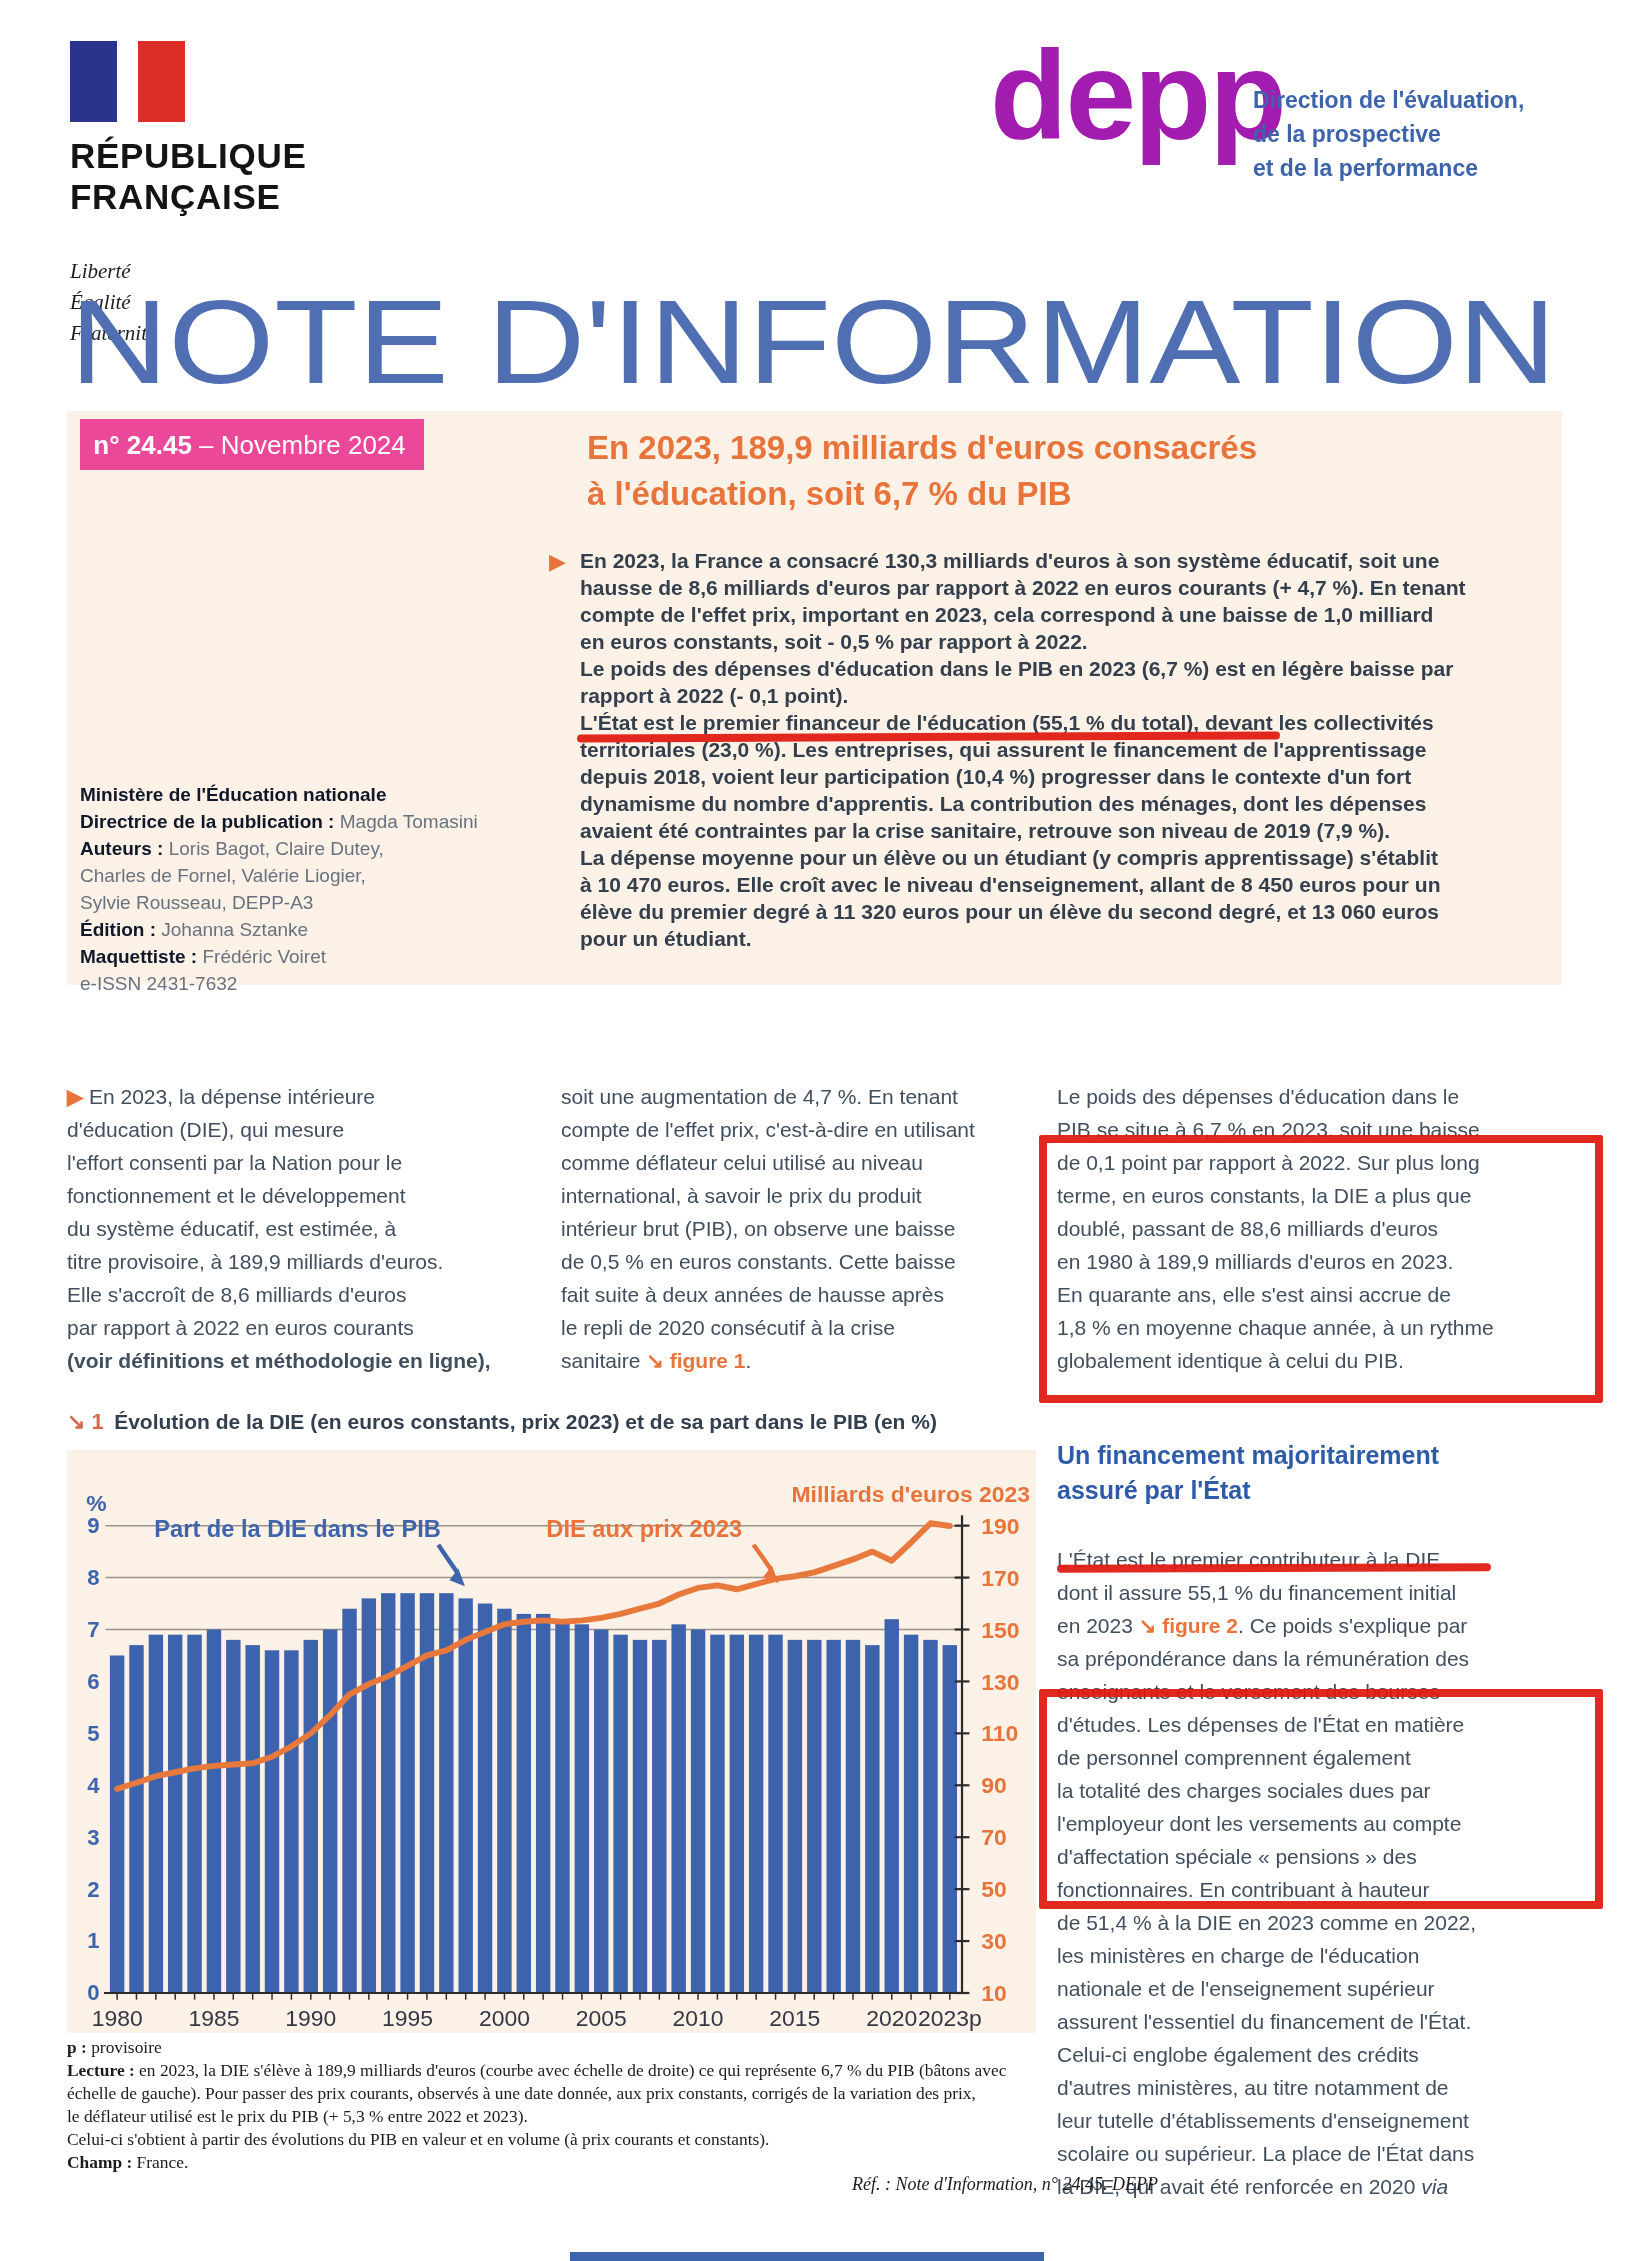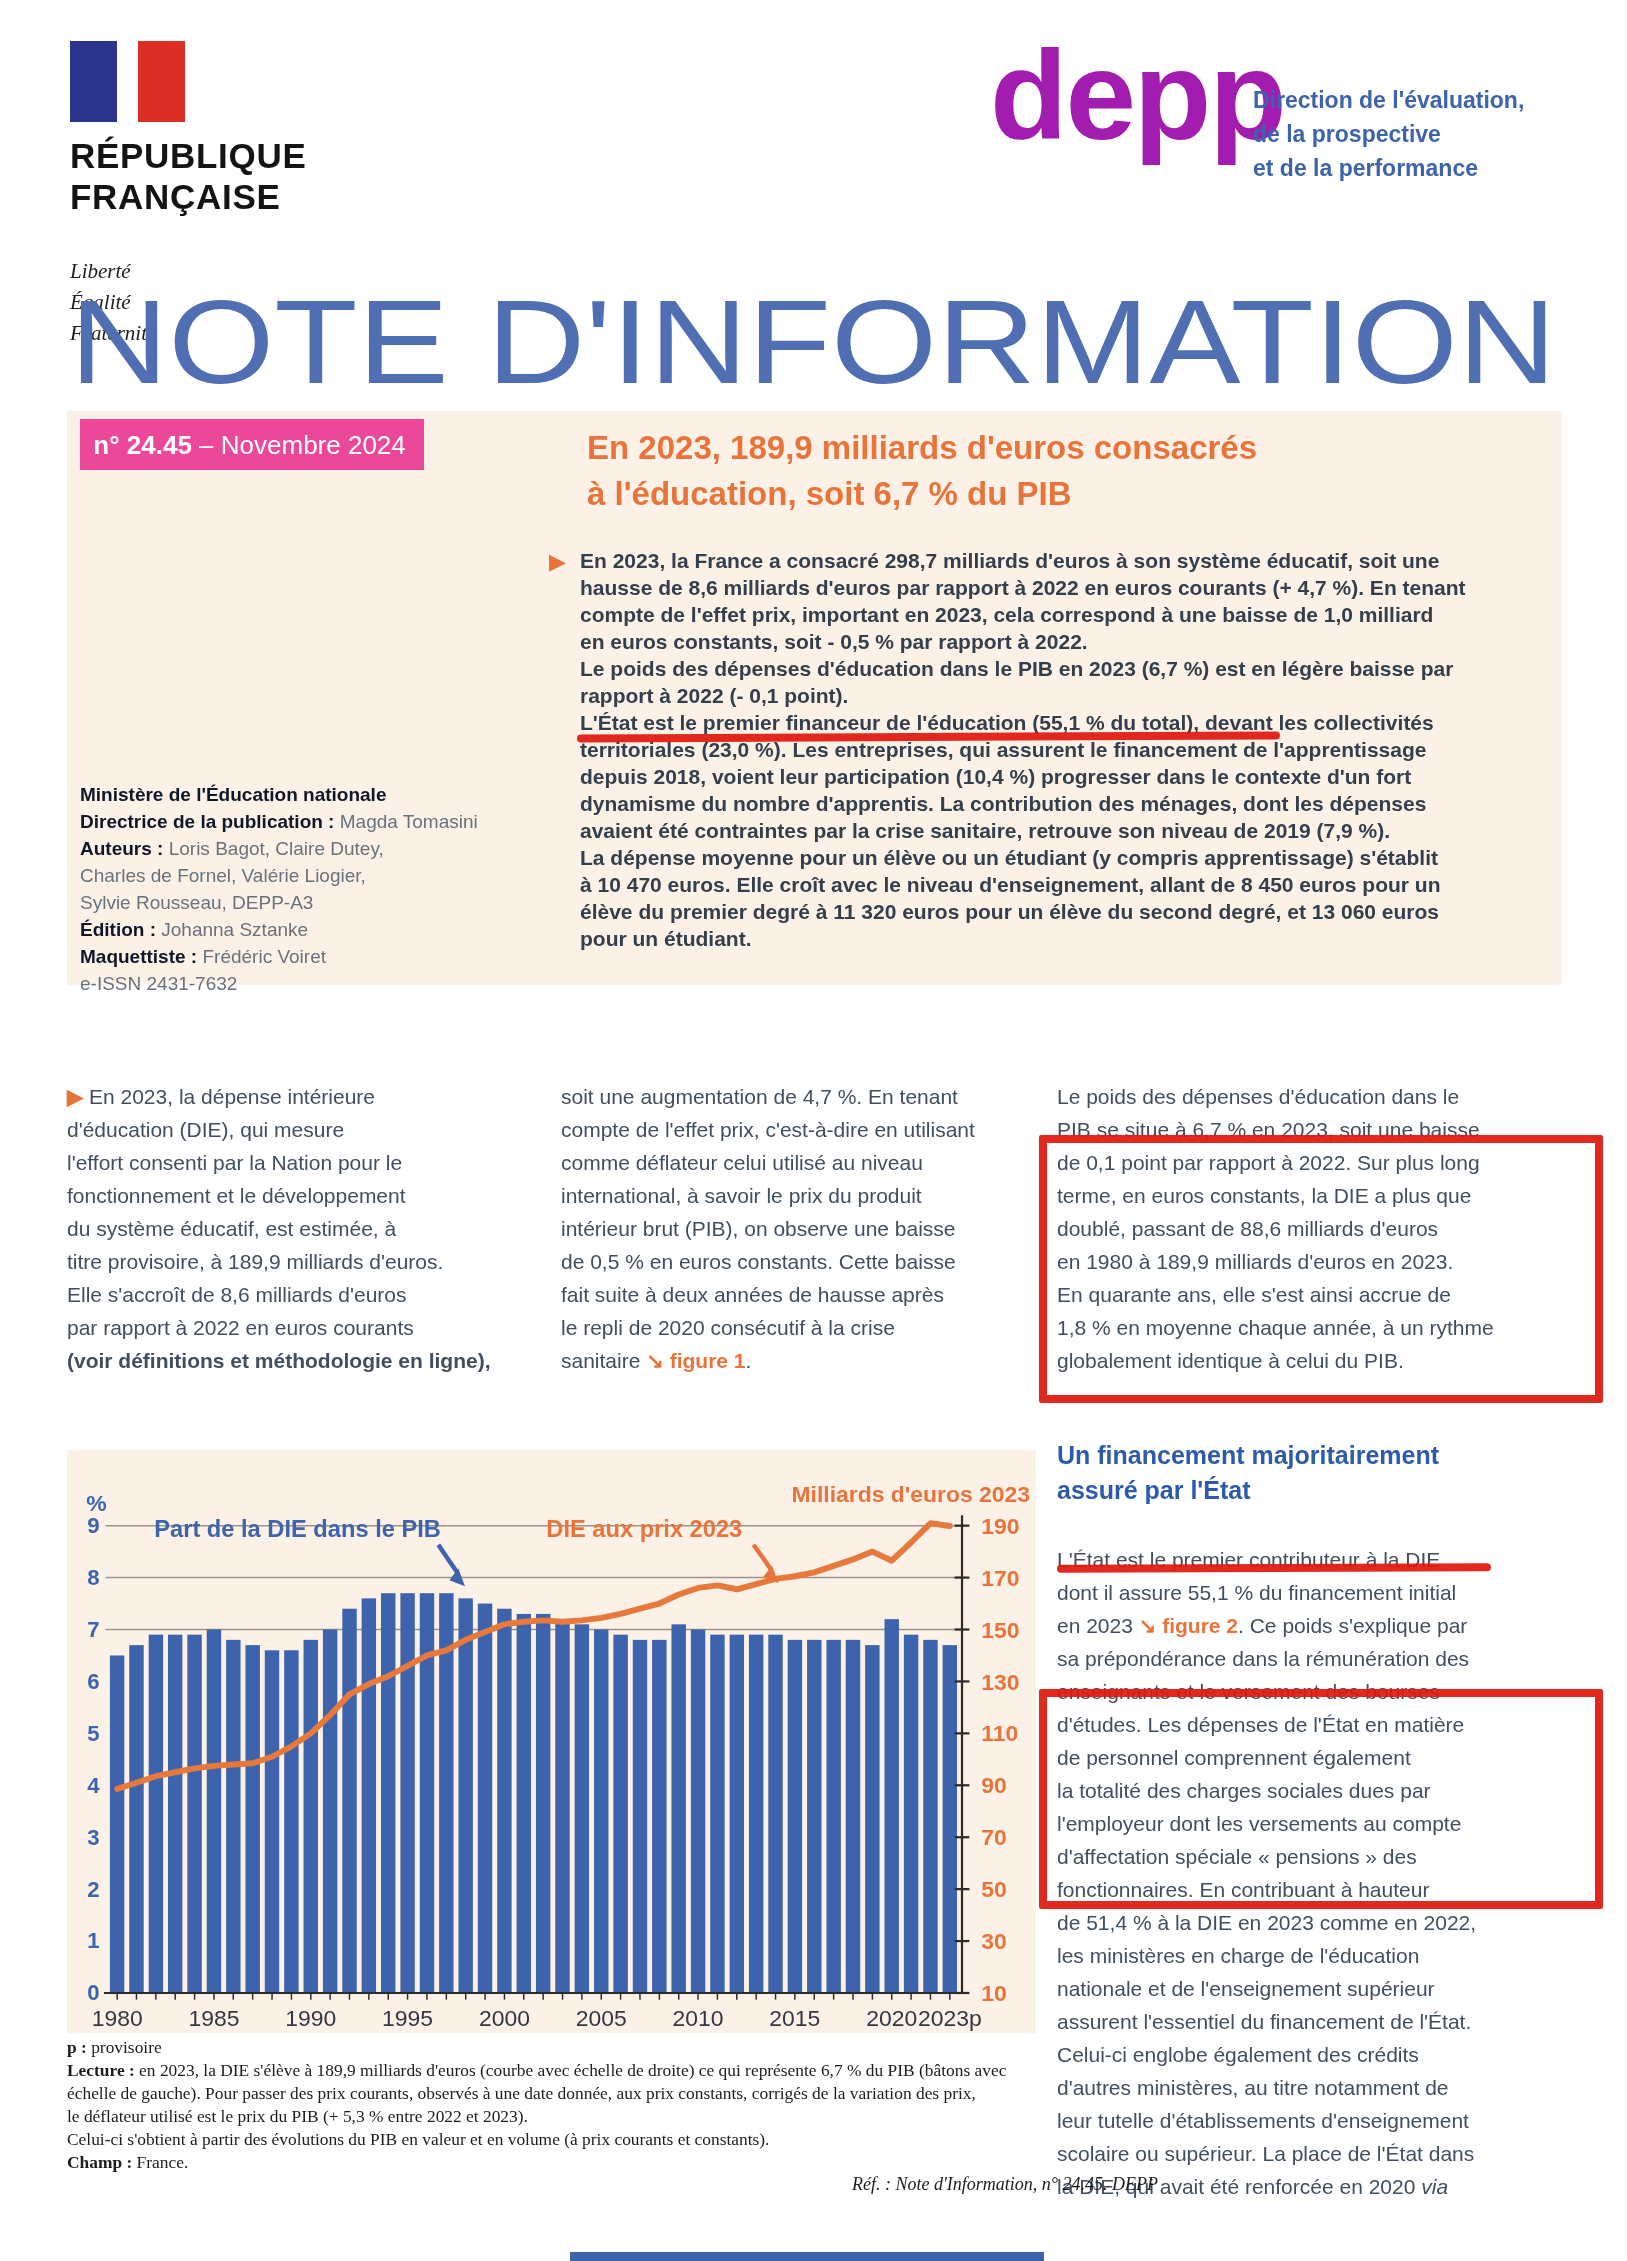--- a/index.html
+++ b/index.html
@@ -92,21 +92,21 @@
   </svg>
 
   <div class="abs lead-box"></div>
   <div class="abs issue-badge"><span class="num">n° 24.45</span><span> – Novembre 2024</span></div>
   <div class="abs headline">
       <div class="ln">En 2023, 189,9 milliards d'euros consacrés</div>
       <div class="ln">à l'éducation, soit 6,7 % du PIB</div>
     </div>
   <div class="abs lead-bullet">▶</div>
   <div class="abs intro">
-      <div class="ln">En 2023, la France a consacré 298,7 milliards d'euros à son système éducatif, soit une</div>
+      <div class="ln">En 2023, la France a consacré 130,3 milliards d'euros à son système éducatif, soit une</div>
       <div class="ln">hausse de 8,6 milliards d'euros par rapport à 2022 en euros courants (+ 4,7 %). En tenant</div>
       <div class="ln">compte de l'effet prix, important en 2023, cela correspond à une baisse de 1,0 milliard</div>
       <div class="ln">en euros constants, soit - 0,5 % par rapport à 2022.</div>
       <div class="ln">Le poids des dépenses d'éducation dans le PIB en 2023 (6,7 %) est en légère baisse par</div>
       <div class="ln">rapport à 2022 (- 0,1 point).</div>
       <div class="ln">L'État est le premier financeur de l'éducation (55,1 % du total), devant les collectivités</div>
       <div class="ln">territoriales (23,0 %). Les entreprises, qui assurent le financement de l'apprentissage</div>
       <div class="ln">depuis 2018, voient leur participation (10,4 %) progresser dans le contexte d'un fort</div>
       <div class="ln">dynamisme du nombre d'apprentis. La contribution des ménages, dont les dépenses</div>
       <div class="ln">avaient été contraintes par la crise sanitaire, retrouve son niveau de 2019 (7,9 %).</div>
@@ -185,20 +185,23 @@
       <div class="ln">assurent l'essentiel du financement de l'État.</div>
       <div class="ln">Celui-ci englobe également des crédits</div>
       <div class="ln">d'autres ministères, au titre notamment de</div>
       <div class="ln">leur tutelle d'établissements d'enseignement</div>
       <div class="ln">scolaire ou supérieur. La place de l'État dans</div>
       <div class="ln">la DIE, qui avait été renforcée en 2020 <i>via</i></div>
     </div>
   <div class="abs red-underline ru2"></div>
   <div class="abs red-box rb2"></div>
 
+  <div class="abs fig-title">
+    <span class="marker">↘ 1</span><span class="txt">Évolution de la DIE (en euros constants, prix 2023) et de sa part dans le PIB (en %)</span>
+  </div>
   <div class="abs chart-box" id="chart-mount"><svg viewBox="0 0 1310 788" width="969" height="583">
         <line x1="52" y1="242.59999999999997" x2="1210" y2="242.59999999999997" stroke="#9a938c" stroke-width="2"></line>
         <line x1="52" y1="172.39999999999998" x2="1210" y2="172.39999999999998" stroke="#9a938c" stroke-width="2"></line>
         <line x1="52" y1="102.19999999999993" x2="1210" y2="102.19999999999993" stroke="#9a938c" stroke-width="2"></line>
         <rect x="58.0" y="277.7" width="19.5" height="456.3" fill="#3c63ac"></rect>
         <rect x="84.2" y="263.7" width="19.5" height="470.3" fill="#3c63ac"></rect>
         <rect x="110.4" y="249.6" width="19.5" height="484.4" fill="#3c63ac"></rect>
         <rect x="136.5" y="249.6" width="19.5" height="484.4" fill="#3c63ac"></rect>
         <rect x="162.7" y="249.6" width="19.5" height="484.4" fill="#3c63ac"></rect>
         <rect x="188.9" y="242.6" width="19.5" height="491.4" fill="#3c63ac"></rect>

